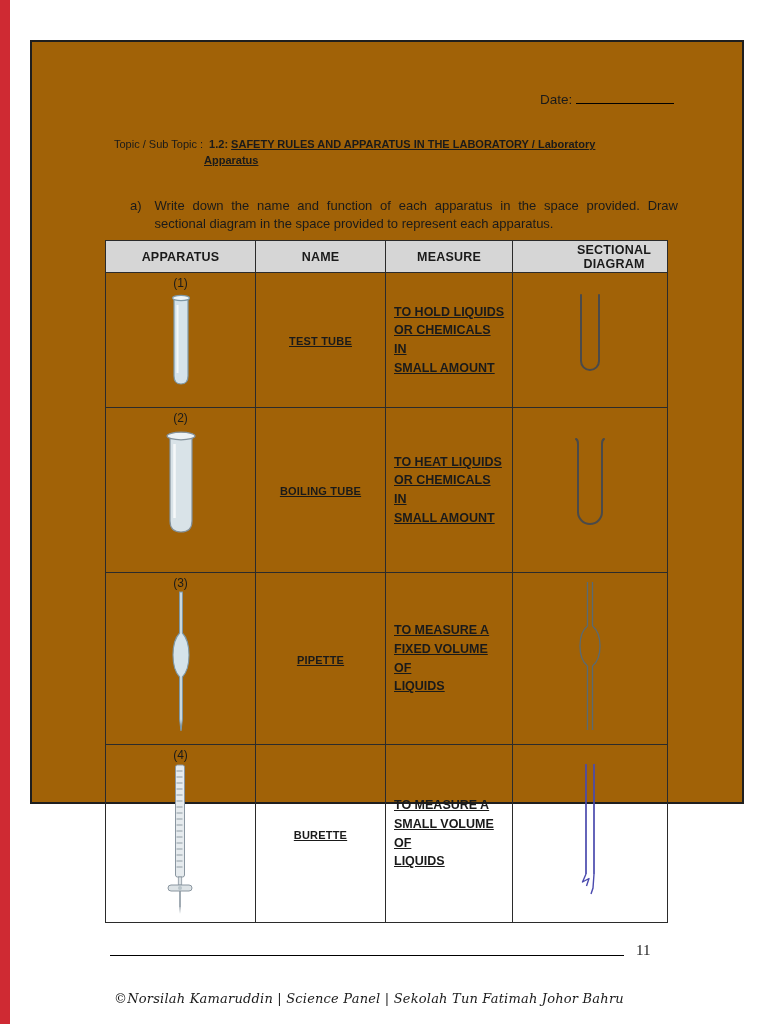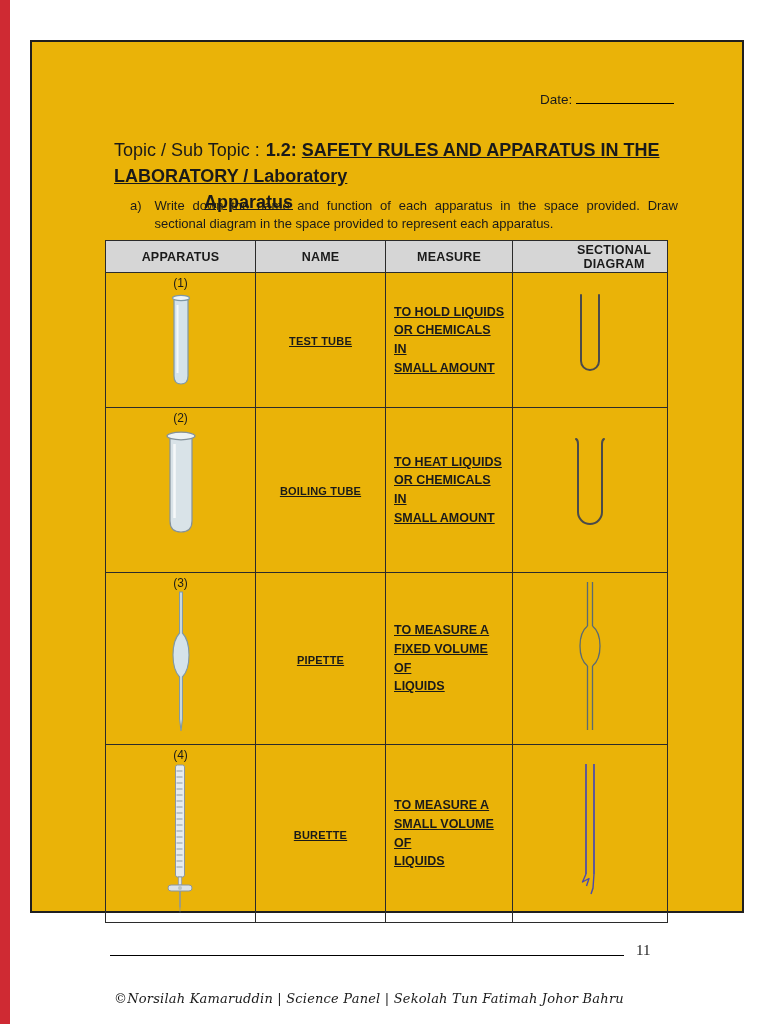--- a/index.html
+++ b/index.html
@@ -1,24 +1,24 @@
 <!DOCTYPE html>
 <html><head>
 <meta charset="utf-8">
 <style>
   * { margin:0; padding:0; box-sizing:border-box; }
   html,body { width:768px; height:1024px; background:#fafafa; font-family:"Liberation Sans", sans-serif; color:#1a1a1a; }
   .screen { position:relative; width:768px; height:1024px; background:#ffffff; overflow:hidden; }
   .edge-strip { position:absolute; left:0; top:0; width:10px; height:1024px; background:#cf2a33; }
-  .page { position:absolute; left:30px; top:40px; width:714px; height:873px; background:#eab308; border:2px solid #1f1f1f; }
+  .page { position:absolute; left:30px; top:40px; width:714px; height:764px; background:#a16207; border:2px solid #1f1f1f; }
 
   .date-line { position:absolute; top:48px; left:508px; font-size:13.5px; }
   .date-blank { display:inline-block; width:98px; border-bottom:1.2px solid #000; height:14px; vertical-align:baseline; margin-left:4px; }
 
-  .topic-block { position:absolute; top:95px; left:82px; font-size:18px; line-height:1.45; width:580px; }
+  .topic-block { position:absolute; top:95px; left:82px; font-size:11px; line-height:1.45; width:580px; }
   .topic-bold { font-weight:bold; }
   .topic-number { font-weight:bold; margin-left:6px; }
   .topic-underline { font-weight:bold; text-decoration:underline; }
   .topic-line2 { margin-left:90px; }
 
   .instruction { position:absolute; top:155px; left:98px; width:548px; display:flex; gap:13px; font-size:13px; line-height:1.42; }
   .instruction-text { width:532px; text-align:justify; }
 
   table.apparatus-table { position:absolute; top:198px; left:73px; border-collapse:collapse; table-layout:fixed; }
   .apparatus-table th, .apparatus-table td { border:1.2px solid #2b2b2b; }

